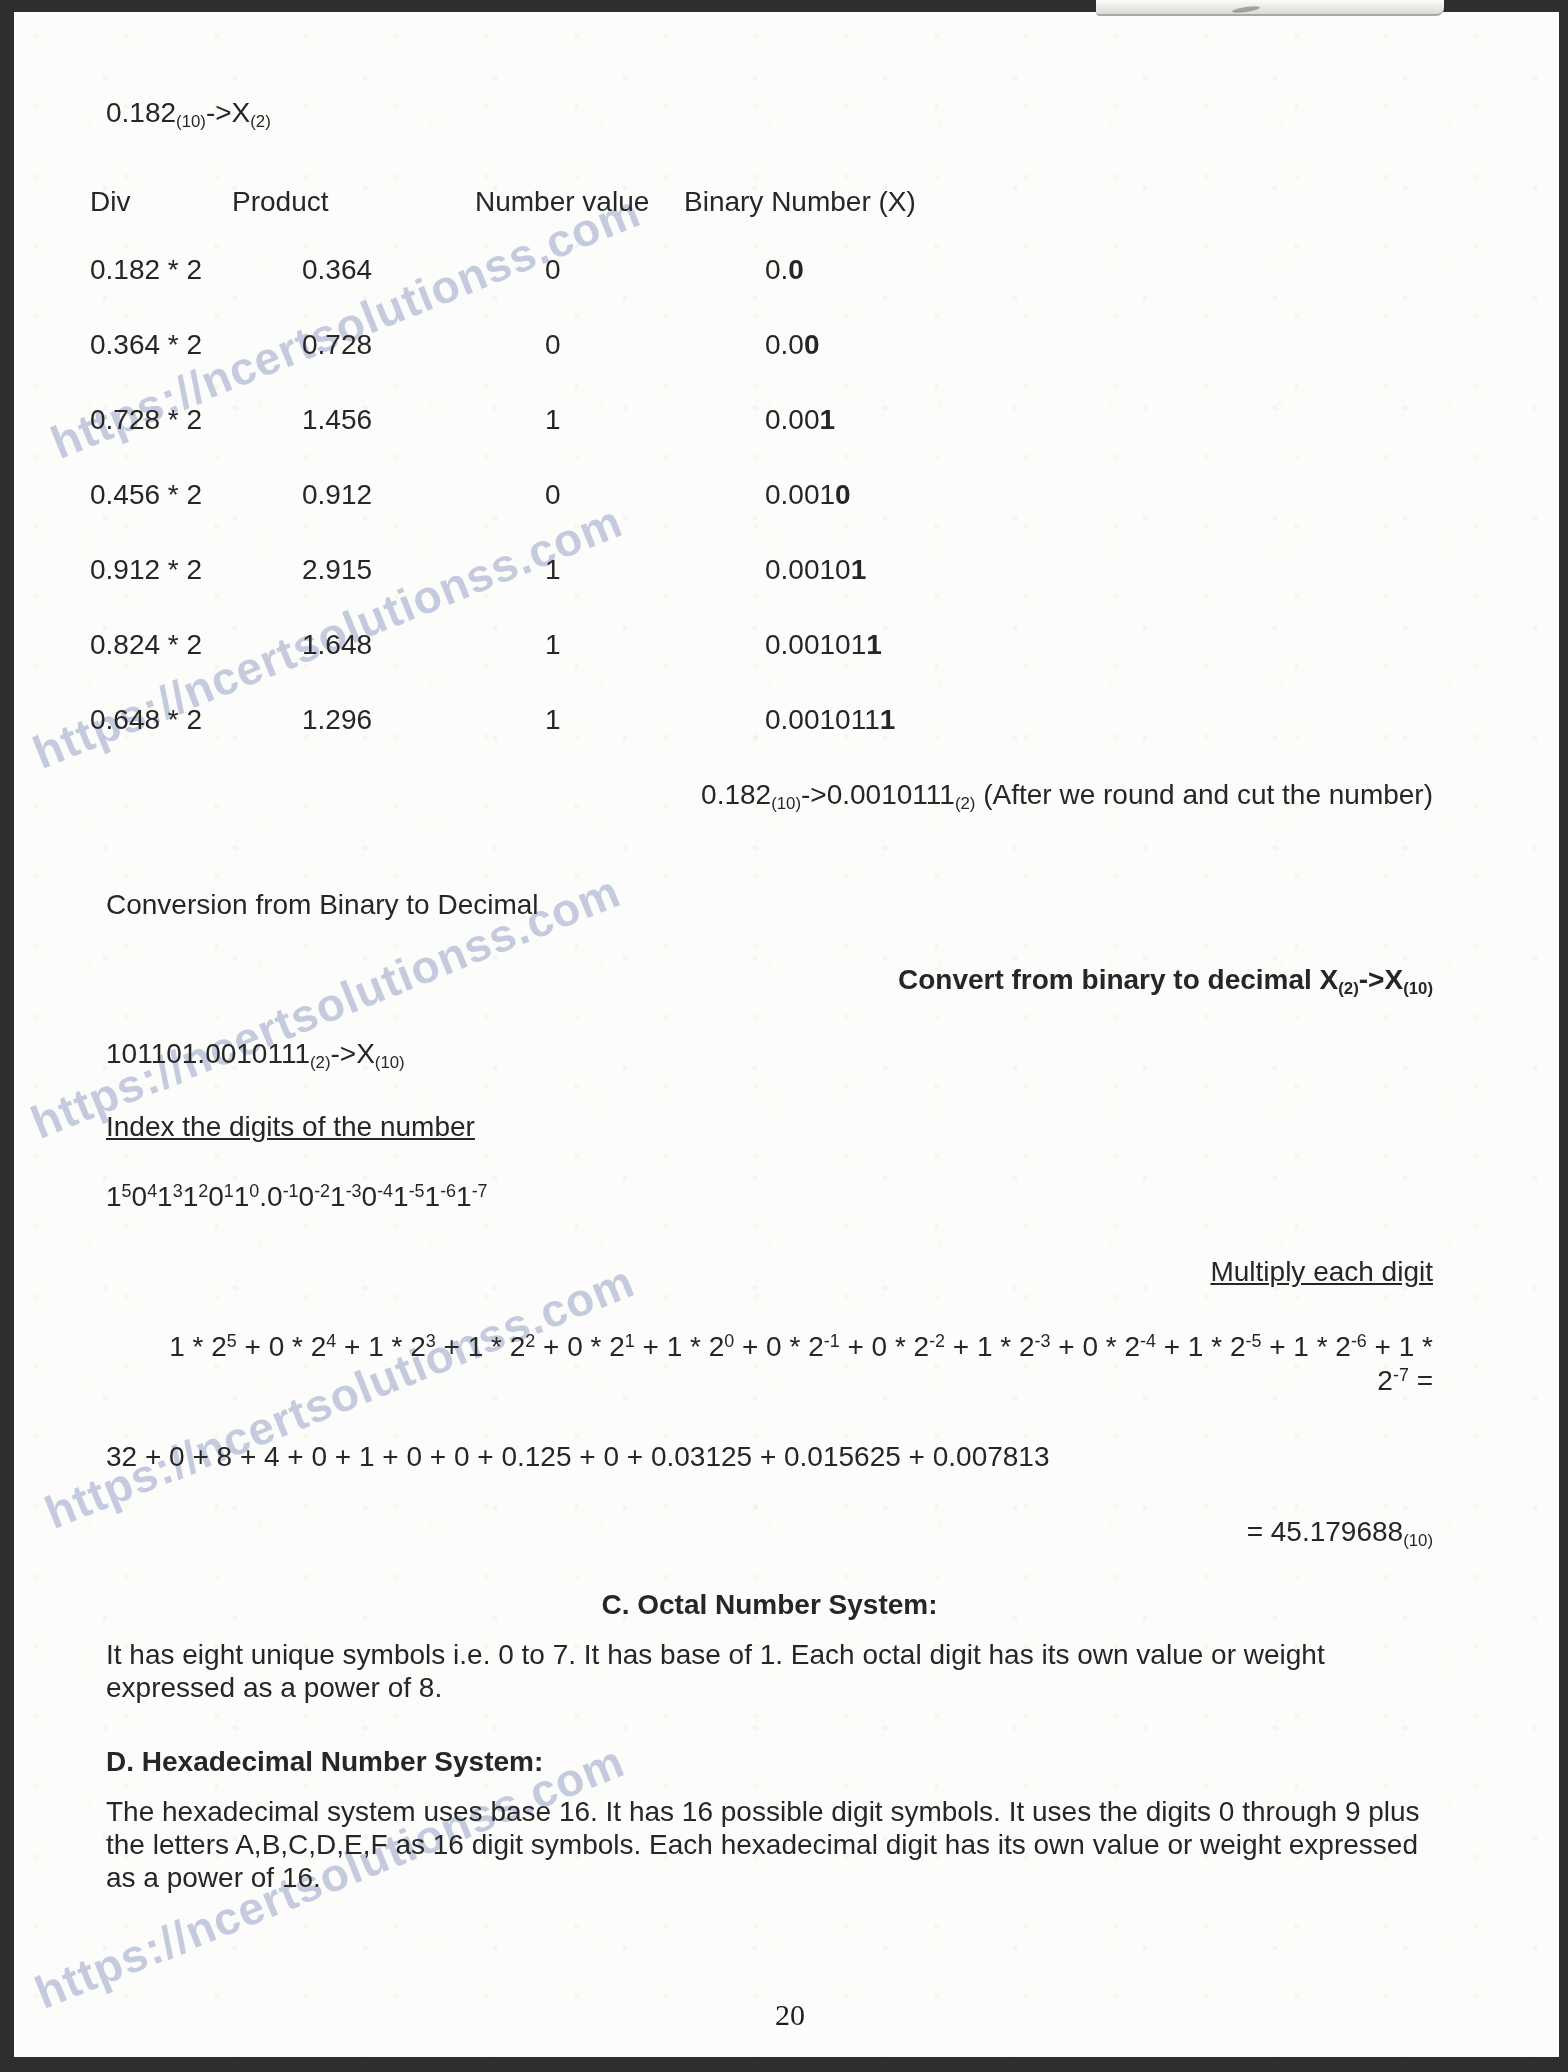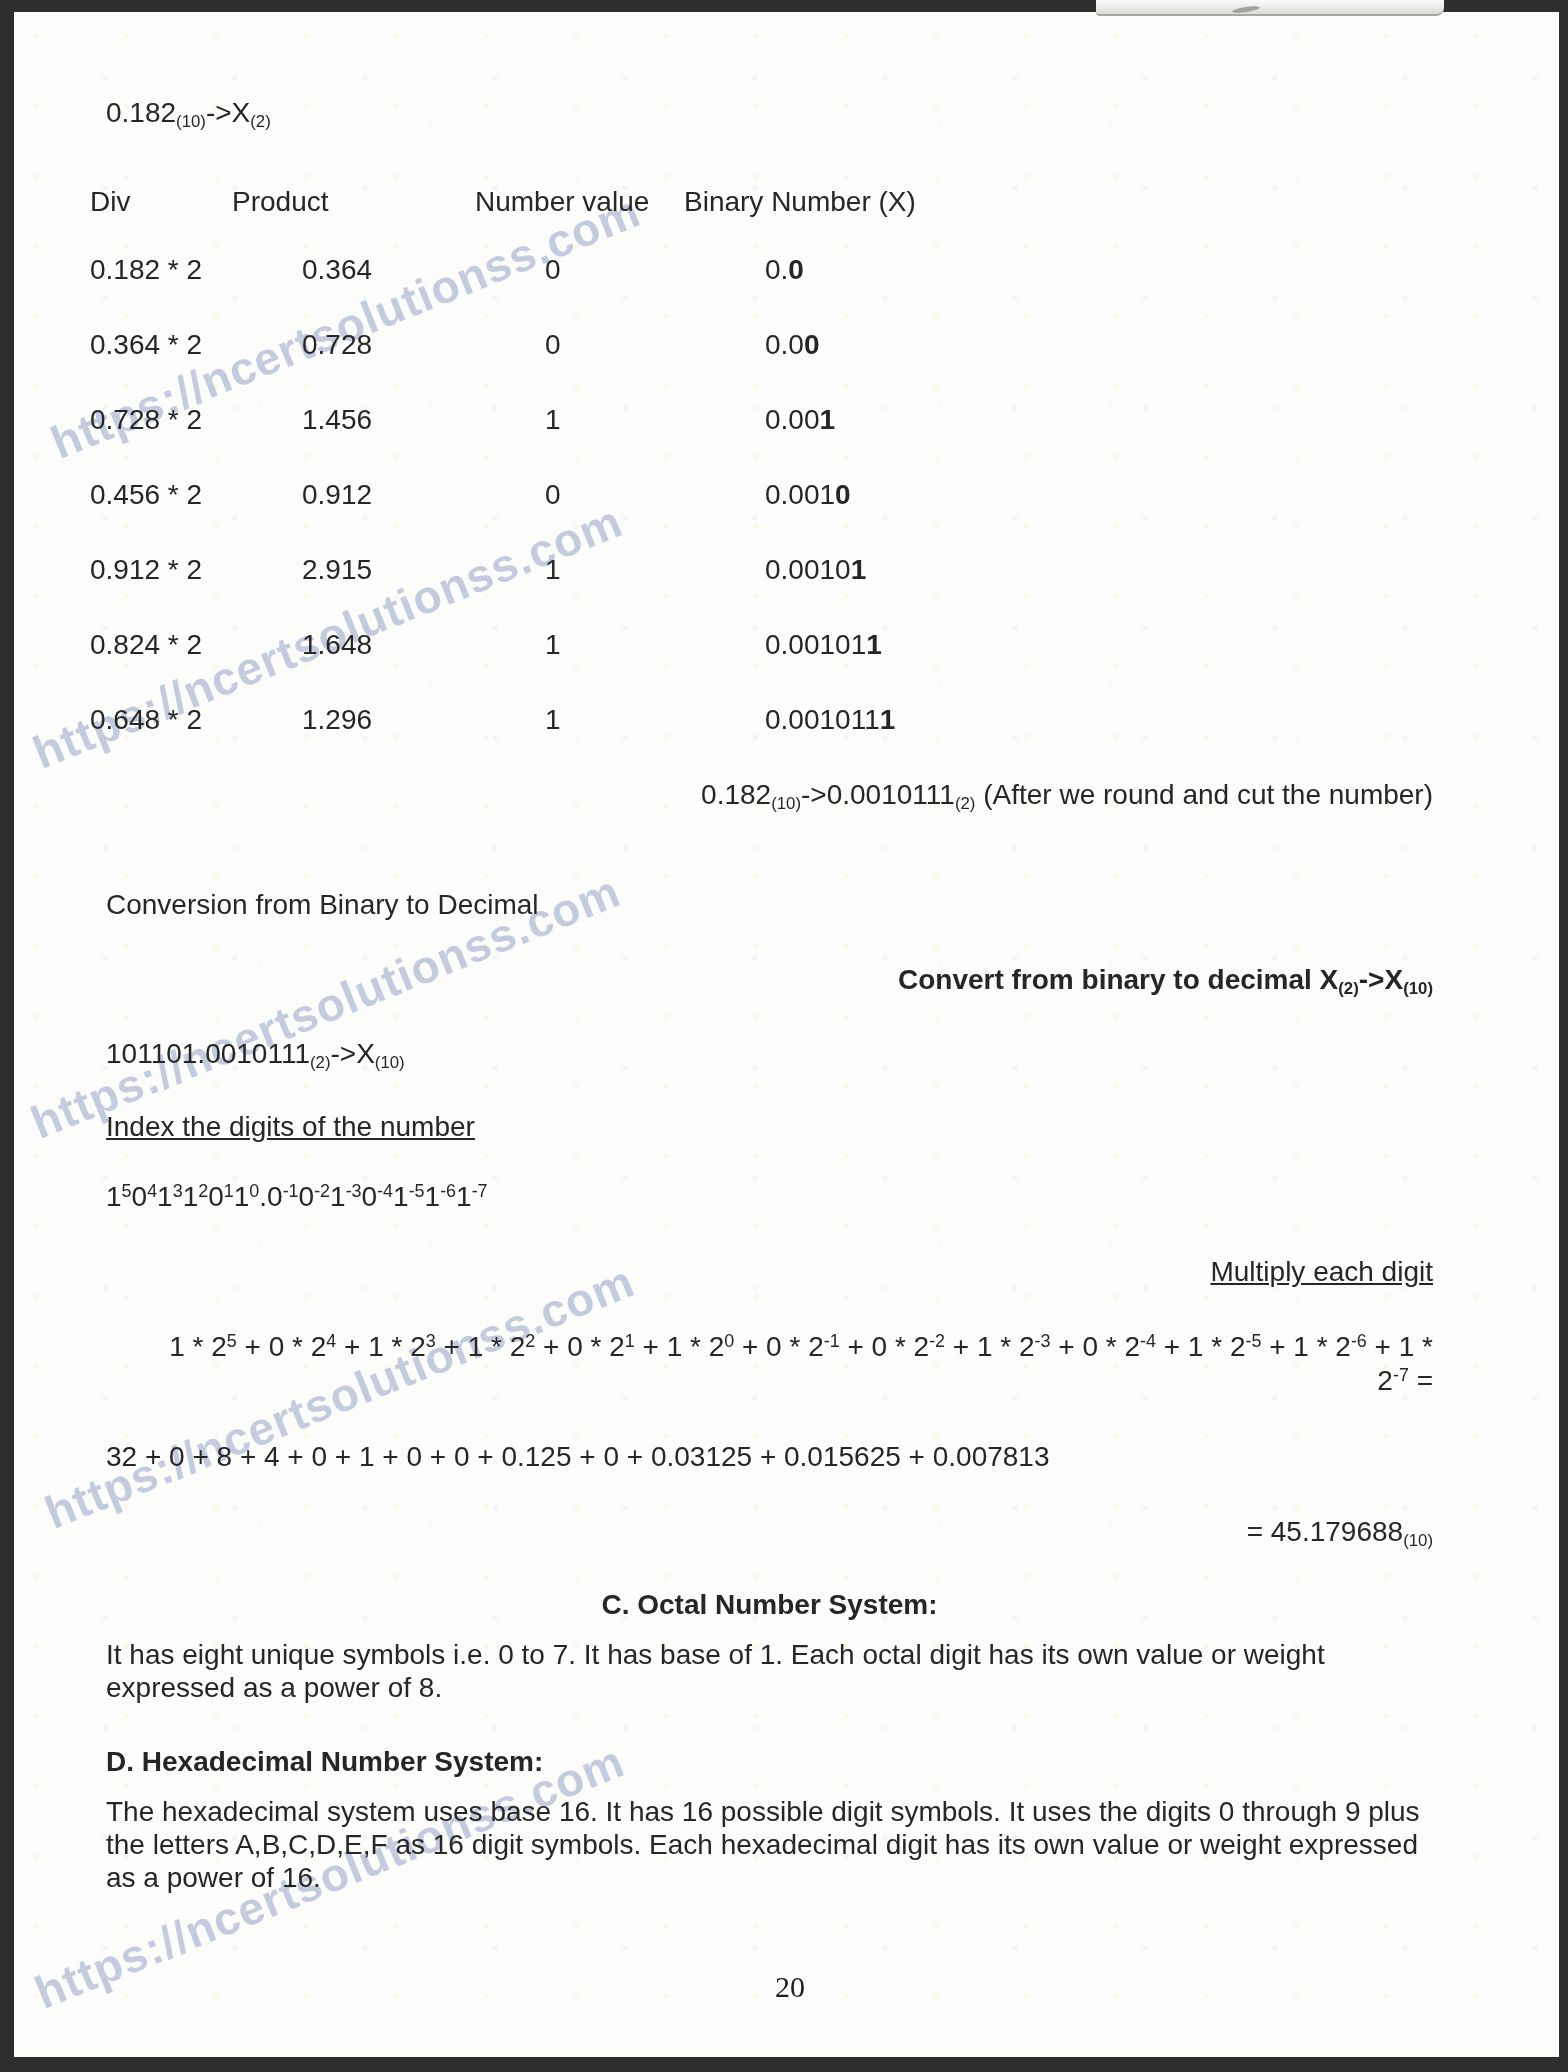--- a/index.html
+++ b/index.html
@@ -90,21 +90,21 @@
   .mt-std{margin-top:41px;text-align:right;}
   .mt-40{margin-top:40px;}
   .mt-39{margin-top:39px;}
   .mt-36{margin-top:36px;}
   .mt-42{margin-top:42px;}
   .mt-big{margin-top:76px;}
   .para{line-height:33px; max-width:1360px;}
   .sec-head{margin-top:39px;text-align:center;}
   .sec-head2{margin-top:41px;}
   .page-number{
-    margin-top:76px;
+    margin-top:104px;
     text-align:center;
     width:1400px;
     font-family:"Liberation Serif","DejaVu Serif",serif;
     font-size:30px;
     color:#1e1e1e;
   }
 </style>
 </head>
 <body>
 

